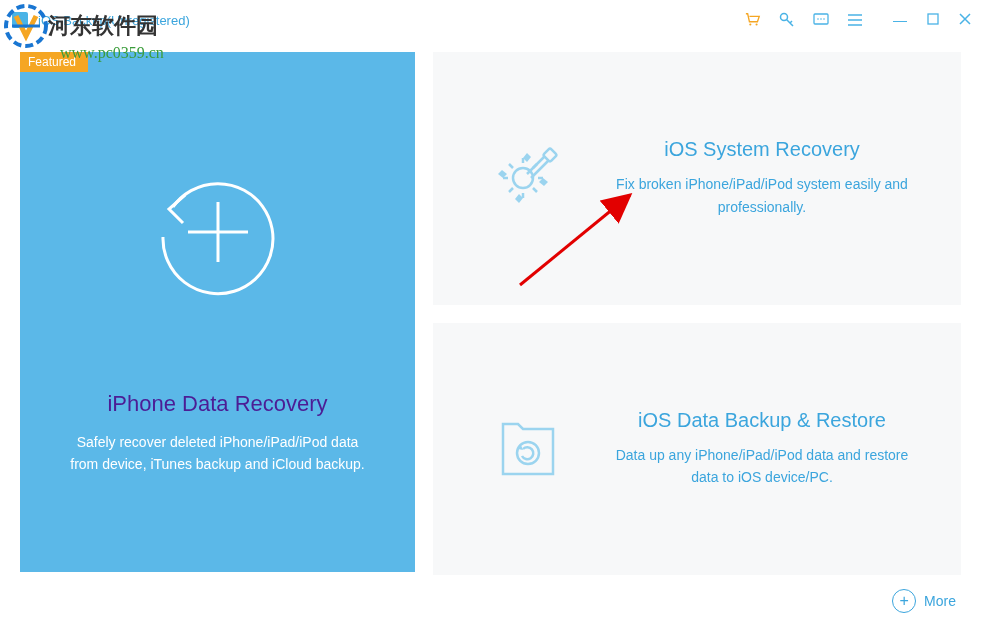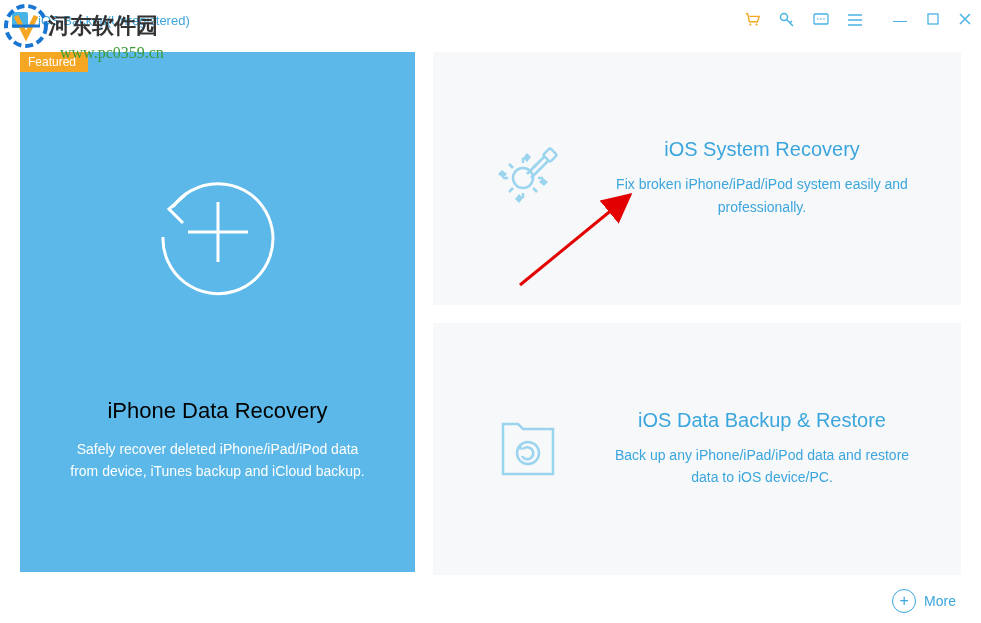--- a/index.html
+++ b/index.html
@@ -77,25 +77,24 @@
       background: #f5a623;
       color: #fff;
       font-size: 12px;
       padding: 3px 12px 3px 8px;
     }
     .left-icon-wrap {
       margin-top: 35px;
       margin-bottom: 70px;
     }
     .card-left-title {
-      color: #000000;
+      color: #4c1d95;
       font-size: 22px;
       font-weight: 400;
       margin-bottom: 14px;
-      margin-top: 7px;
     }
     .card-left-desc {
       color: #fff;
       font-size: 14px;
       text-align: center;
       line-height: 1.6;
       padding: 0 42px;
     }
     
     .right-col {
@@ -303,21 +302,21 @@
           <g fill="none" stroke="#9bd4ef" stroke-width="2.5">
             <path d="M15 25 L15 65 L65 65 L65 20 L35 20 L30 15 L15 15 Z"></path>
             <circle cx="40" cy="44" r="11"></circle>
             <path d="M35 40 A 6 6 0 1 1 34 47"></path>
             <path d="M33 36 L35 41 L30 40" fill="#9bd4ef" stroke="none"></path>
           </g>
         </svg>
       </div>
       <div class="card-right-text">
         <div class="card-right-title">iOS Data Backup &amp; Restore</div>
-        <div class="card-right-desc">Back up any iPhone/iPad/iPod data and restore data to iOS device/PC.</div>
+        <div class="card-right-desc">Data up any iPhone/iPad/iPod data and restore data to iOS device/PC.</div>
       </div>
     </div>
 
   </div>
 </div>
 
 <svg class="red-arrow" width="140" height="110" viewBox="0 0 140 110">
   <defs>
     <marker id="ah" markerWidth="12" markerHeight="12" refX="9" refY="5" orient="auto">
       <path d="M0 0 L10 5 L0 10 Z" fill="#e20000"></path>

